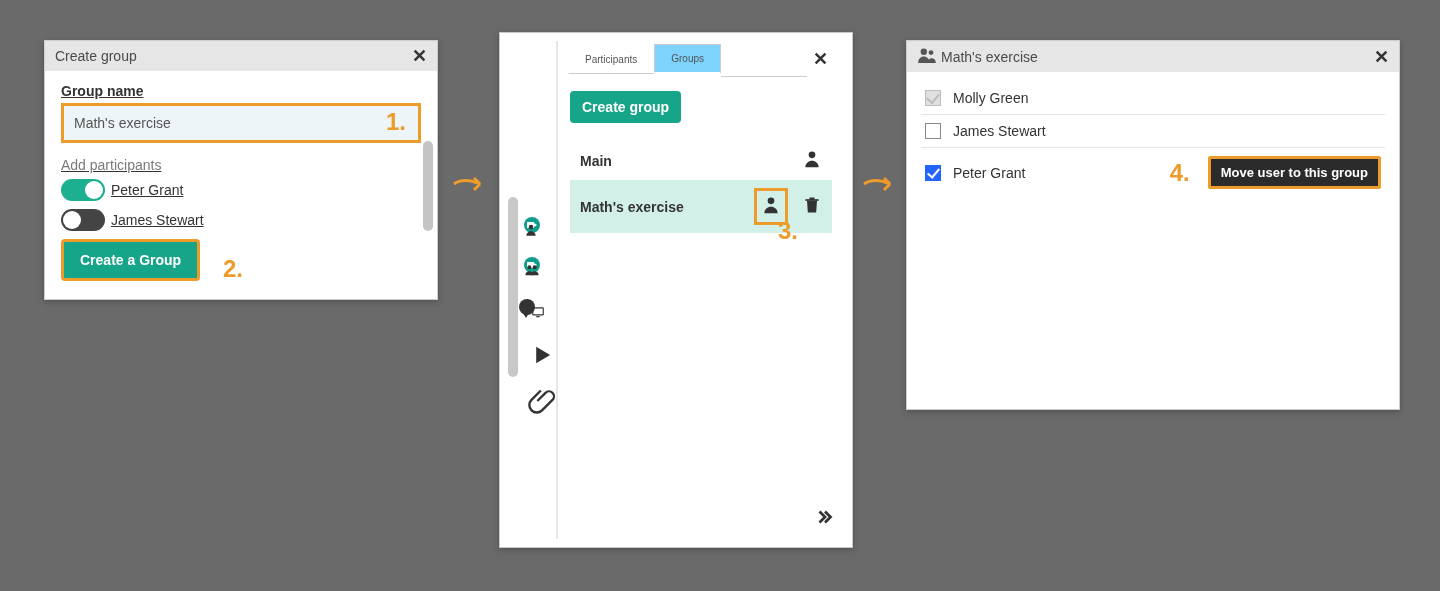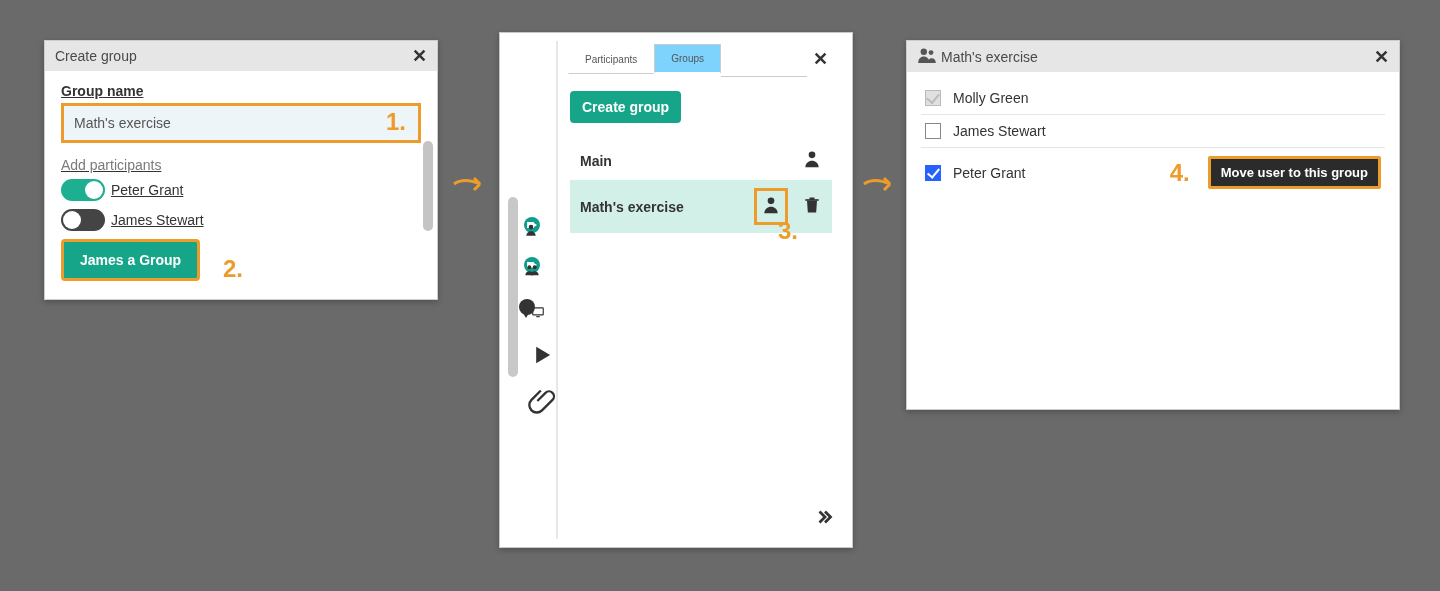--- a/index.html
+++ b/index.html
@@ -212,21 +212,21 @@
         </span>
       <span>Peter Grant</span>
     </div>
     <div class="toggle-row">
       <span class="toggle off">
           <span class="knob"></span>
         </span>
       <span>James Stewart</span>
     </div>
 
-    <span class="create-btn orange-box" style="border-width:3px;">James a Group</span>
+    <span class="create-btn orange-box" style="border-width:3px;">Create a Group</span>
     <span class="step-num" style="left:178px; bottom:16px;">2.</span>
 
     <div class="scroll-track"></div>
   </div>
 </div>
 
 <div class="arrow" style="left:452px; top:168px;">
   <svg width="40" height="30" viewBox="0 0 40 30">
     <path d="M2 15 Q12 8 28 15" fill="none" stroke="#ed9b2a" stroke-width="3"></path>
     <path d="M28 15 L22 9 M28 15 L22 21" fill="none" stroke="#ed9b2a" stroke-width="3"></path>

